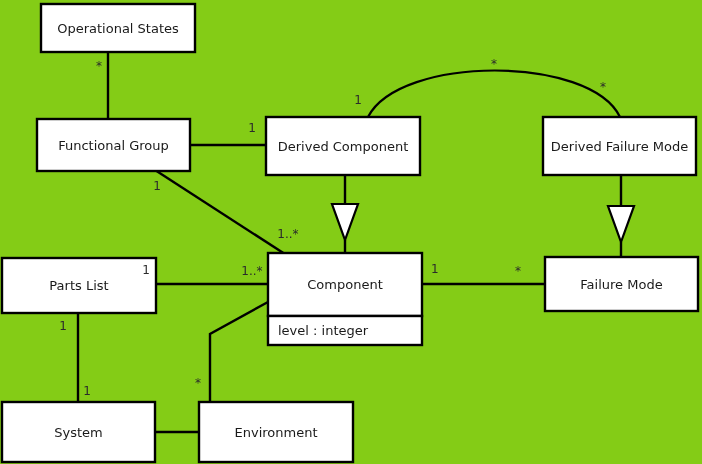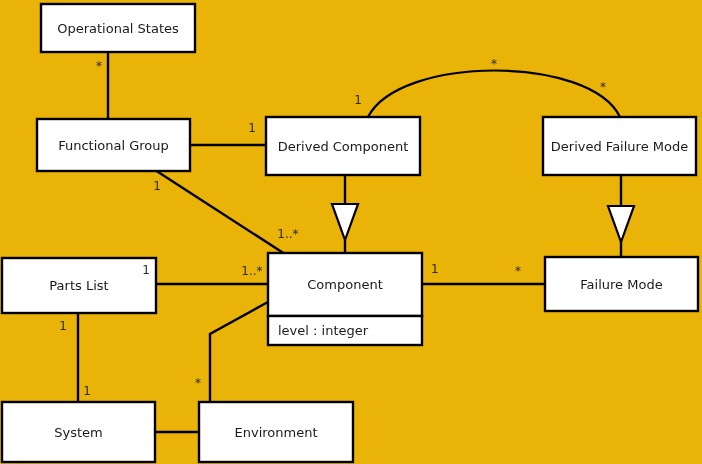--- a/index.html
+++ b/index.html
@@ -4,21 +4,21 @@
 <style>
   html, body {
     margin: 0;
     padding: 0;
     background: #ffffff;
   }
   #diagram-root {
     position: relative;
     width: 702px;
     height: 464px;
-    background: #eab308;
+    background: #84cc16;
     font-family: "DejaVu Sans", sans-serif;
     overflow: hidden;
   }
   svg.canvas {
     position: absolute;
     left: 0;
     top: 0;
     width: 702px;
     height: 464px;
   }

